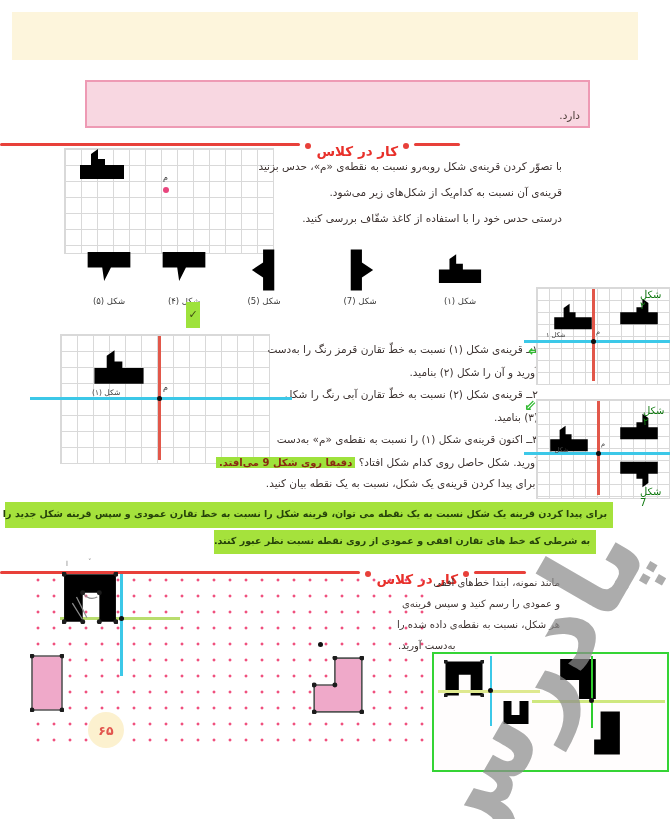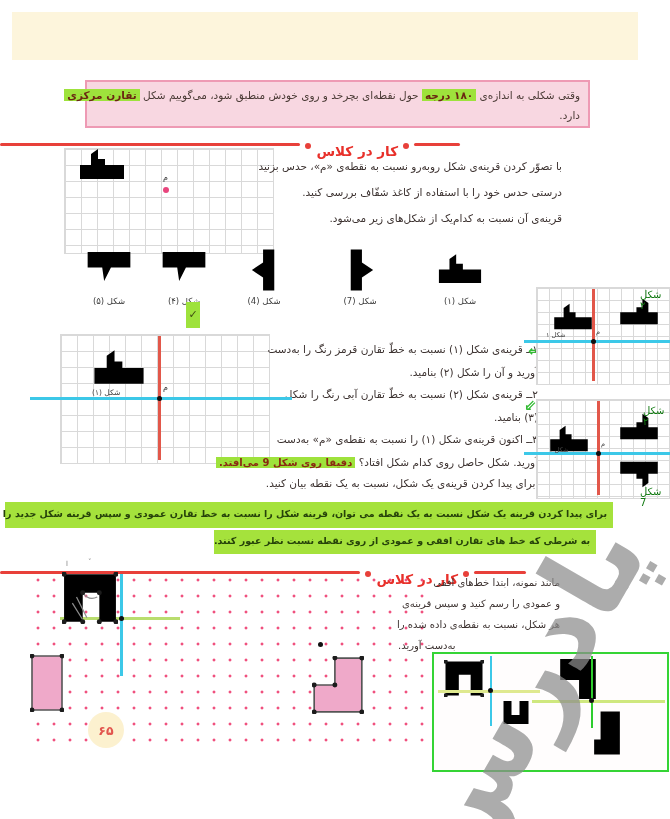--- a/index.html
+++ b/index.html
@@ -82,21 +82,20 @@
     <polygon id="sym-biggreen" points="2,2 36,2 36,40 20,40 20,22 2,22"></polygon>
     <polygon id="sym-pinkmini" points="8,2 26,2 26,42 2,42 2,28 8,28"></polygon>
   </defs>
 </svg>
 
 <div class="page">
 
   <div class="abs banner"></div>
 
   <div class="abs defbox rtl">
-    <span class="nowrap"><span>وقتی شکلی به اندازه‌ی </span><span class="hl">۱۸۰ درجه</span><span> حول نقطه‌ای بچرخد و روی خودش منطبق شود، می‌گوییم شکل </span><span class="hl">تقارن مرکزی</span></span>
     <br>
     <span>دارد.</span>
   </div>
 
   <div class="abs hdr hdr-red" style="left:0;top:127px;width:460px;">
     <span class="ln" style="flex:1"></span>
     <span class="dot"></span>
     <span class="ttl">کار در کلاس</span>
     <span class="dot"></span>
     <span class="ln" style="width:46px"></span>
@@ -104,42 +103,42 @@
 
   <div class="abs gridbg cell16" style="left:64px;top:148px;width:208px;height:104px;"></div>
   <svg class="abs sh-yellow" style="left:78px;top:147px;" width="48" height="34" viewBox="0 0 48 34">
     <use href="#sym-flag"></use>
   </svg>
   <span class="abs ptlbl" style="left:163px;top:173px;">م</span>
   <div class="abs pt-red" style="left:163px;top:187px;"></div>
 
   <div class="abs rtl bodytxt" style="left:288px;top:153px;width:274px;line-height:26px;">
     <div class="nowrap">با تصوّر کردن قرینه‌ی شکل روبه‌رو نسبت به نقطه‌ی «م»، حدس بزنید</div>
+    <div class="nowrap">قرینه‌ی آن نسبت به کدام‌یک از شکل‌های زیر می‌شود.</div>
     <div class="nowrap">درستی حدس خود را با استفاده از کاغذ شفّاف بررسی کنید.</div>
-    <div class="nowrap">قرینه‌ی آن نسبت به کدام‌یک از شکل‌های زیر می‌شود.</div>
   </div>
 
   <svg class="abs sh-yellow" style="left:437px;top:252px;" width="46" height="33" viewBox="0 0 48 34">
       <use href="#sym-flag"></use>
     </svg>
   <svg class="abs sh-yellow" style="left:347px;top:247px;" width="28" height="46" viewBox="0 0 30 48">
       <use href="#sym-vshape-a"></use>
     </svg>
   <svg class="abs sh-yellow" style="left:250px;top:247px;" width="28" height="46" viewBox="0 0 30 48">
       <use href="#sym-vshape-b"></use>
     </svg>
   <svg class="abs sh-yellow" style="left:160px;top:250px;" width="48" height="33" viewBox="0 0 48 34">
       <use href="#sym-bubble"></use>
     </svg>
   <svg class="abs sh-yellow" style="left:85px;top:250px;" width="48" height="33" viewBox="0 0 48 34">
       <use href="#sym-bubble"></use>
     </svg>
   <div class="abs shlbl" style="left:430px;top:296px;width:60px;">شکل (۱)</div>
   <div class="abs shlbl" style="left:330px;top:296px;width:60px;">شکل (7)</div>
-  <div class="abs shlbl" style="left:234px;top:296px;width:60px;">شکل (4)</div>
+  <div class="abs shlbl" style="left:234px;top:296px;width:60px;">شکل (5)</div>
   <div class="abs shlbl" style="left:154px;top:296px;width:60px;">شکل (۴)</div>
   <div class="abs shlbl" style="left:79px;top:296px;width:60px;">شکل (۵)</div>
   <div class="abs chkbox" style="left:186px;top:302px;width:14px;height:26px;z-index:5;">✓</div>
 
 
   <div class="abs gridbg cell16" style="left:60px;top:334px;width:208px;height:128px;"></div>
   <svg class="abs sh-orange" style="left:92px;top:348px;z-index:3;" width="54" height="38" viewBox="0 0 48 34">
       <use href="#sym-flag"></use>
     </svg>
   <div class="abs minilbl" style="left:92px;top:388px;font-size:7.5px;">شکل (۱)</div>

